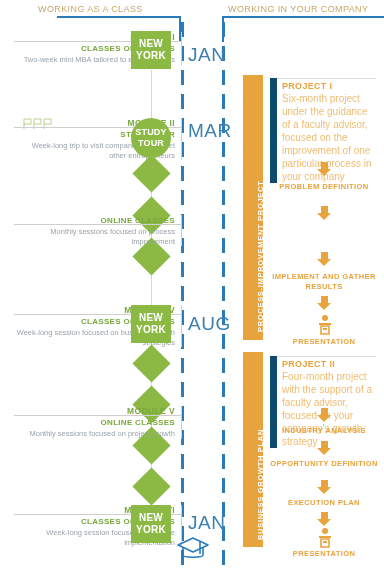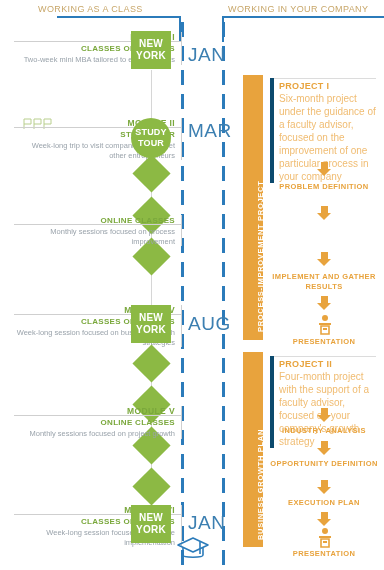--- a/index.html
+++ b/index.html
@@ -121,21 +121,21 @@
     color: #ffffff; font-size: 7.5px;
     font-weight: bold; letter-spacing: .7px;
     white-space: nowrap;
     transform-origin: 0 0;
     transform: rotate(-90deg);
   }
   .project {
     position: absolute;
     left: 270px; width: 106px;
     padding-left: 5px;
-    border-left: 4px solid #0c4a6e;
+    border-left: 7px solid #0c4a6e;
   }
   .project::before {
     content: "";
     position: absolute;
     left: 0; top: 0; width: 100%;
     border-top: 1px solid #dcdcdc;
   }
   .p-title {
     color: #e8a33d; font-weight: bold;
     font-size: 9px; letter-spacing: .3px;

